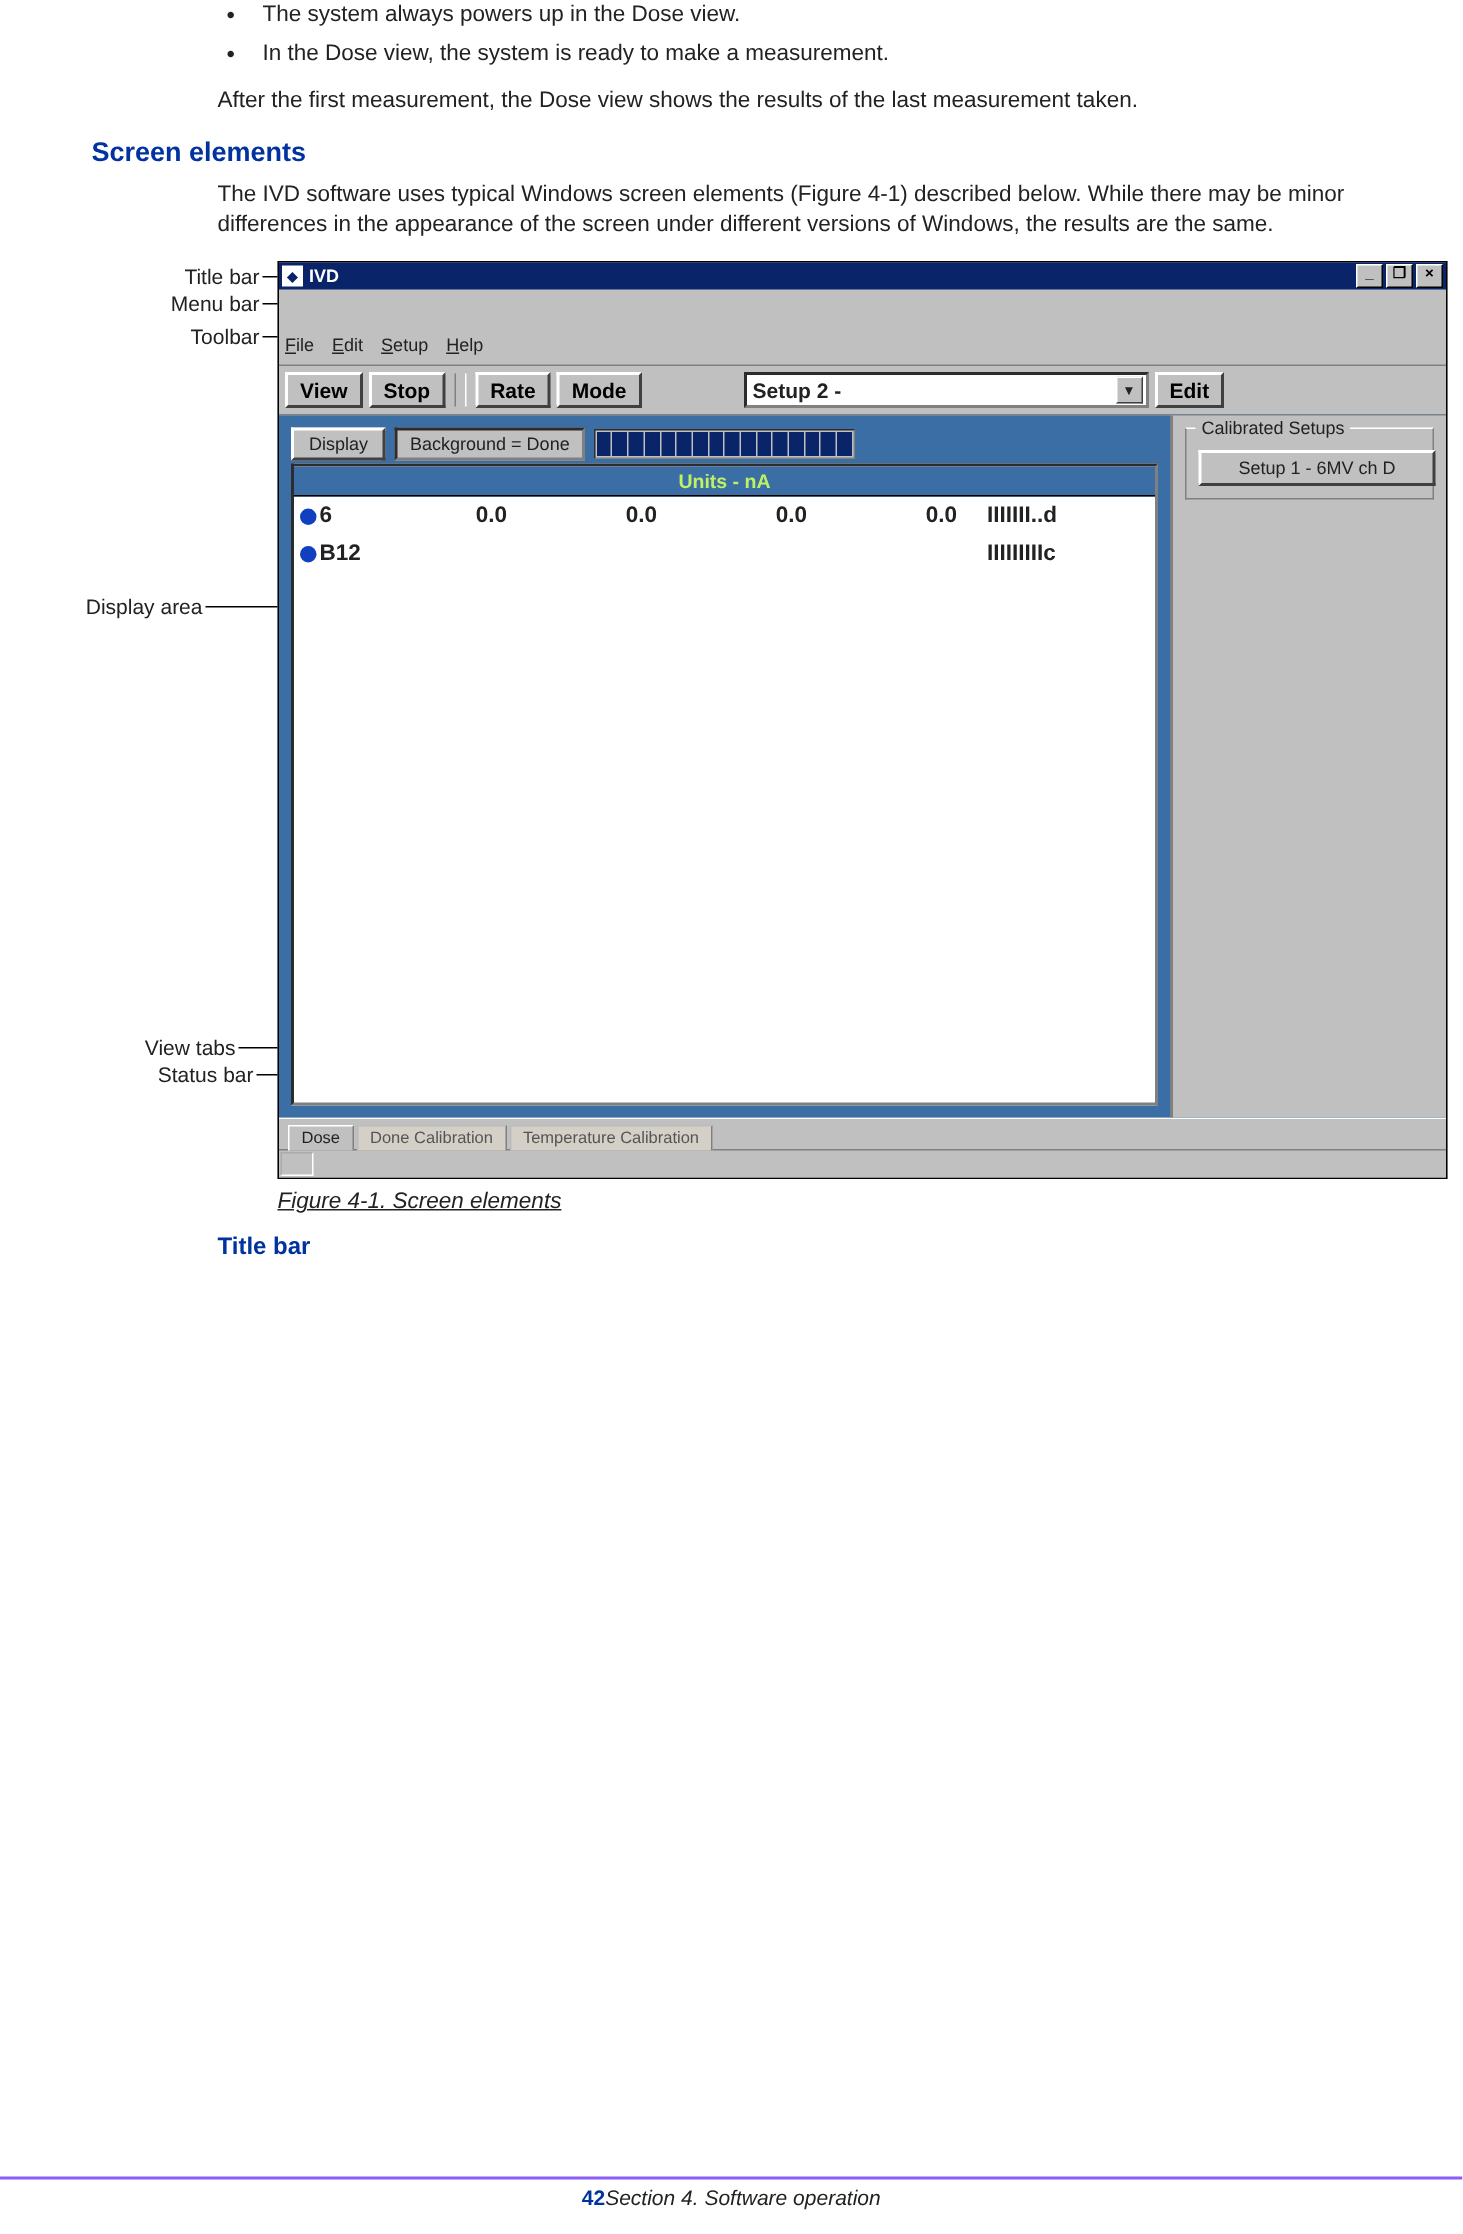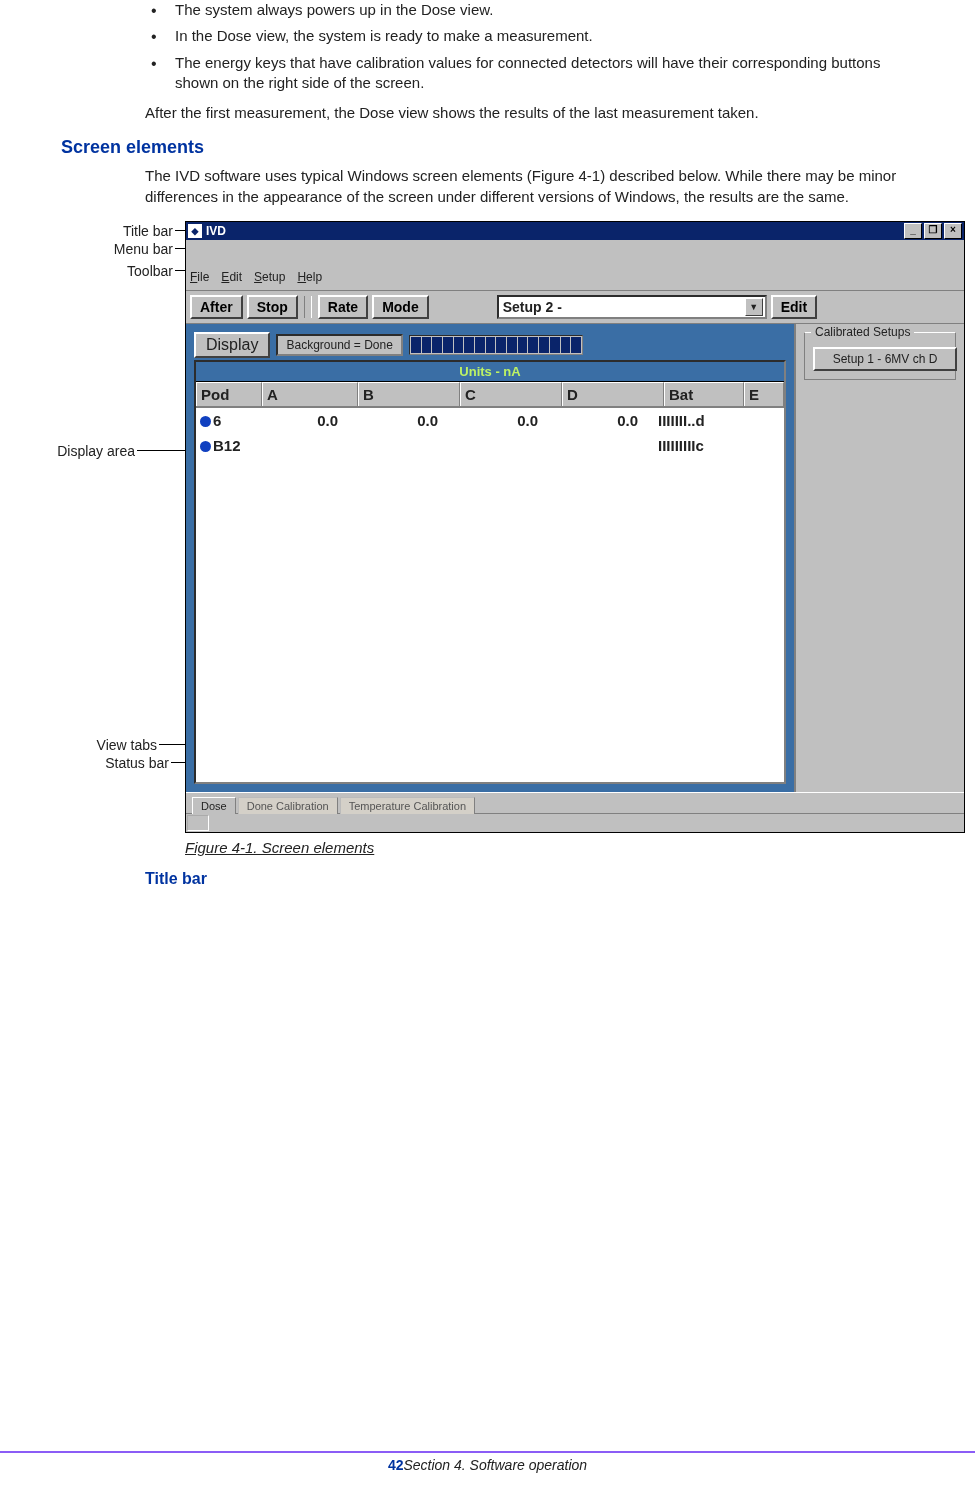--- a/index.html
+++ b/index.html
@@ -201,21 +201,21 @@
     display: flex;
     align-items: center;
     gap: 6px;
     margin-bottom: 2px;
   }
   .pill {
     background: #c0c0c0;
     border: 2px solid;
     border-color: #fff #404040 #404040 #fff;
     padding: 2px 10px;
-    font-size: 16px;
+    font-size: 12px;
   }
   .inset-box {
     background: #c0c0c0;
     border: 2px inset #808080;
     padding: 2px 8px;
     font-size: 12px;
   }
   .progress {
     height: 16px;
     width: 170px;
@@ -376,21 +376,20 @@
   }
 </style>
 </head>
 <body>
 
 <div class="page-content">
   <div class="indent-block">
     <ul class="bullets">
       <li>The system always powers up in the Dose view.</li>
       <li>In the Dose view, the system is ready to make a measurement.</li>
-      <li>The energy keys that have calibration values for connected detectors will have their corresponding buttons shown on the right side of the screen.</li>
     </ul>
     <p>After the first measurement, the Dose view shows the results of the last measurement taken.</p>
     <h2 class="section-head">Screen elements</h2>
     <p>The IVD software uses typical Windows screen elements (Figure 4-1) described below. While there may be minor differences in the appearance of the screen under different versions of Windows, the results are the same.</p>
   </div>
 
   <div class="figure-wrap">
     <div class="callouts">
       <div class="callout" style="top:2px;">
           <span>Title bar</span>
@@ -427,21 +426,21 @@
         <span class="win-btn">❐</span>
         <span class="win-btn">×</span>
       </div>
       <div class="menubar">
         <span><u>F</u>ile</span>
         <span><u>E</u>dit</span>
         <span><u>S</u>etup</span>
         <span><u>H</u>elp</span>
       </div>
       <div class="toolbar">
-        <span class="btn3d">After</span>
+        <span class="btn3d">View</span>
         <span class="btn3d">Stop</span>
         <span class="tool-sep"></span>
         <span class="btn3d">Rate</span>
         <span class="btn3d">Mode</span>
         <span style="flex:0 0 60px;"></span>
         <span class="combo" style="width:260px;">
           <span>Setup 2 -</span>
           <span style="flex:1"></span>
           <span class="drop">▼</span>
         </span>
@@ -467,29 +466,20 @@
                 <span class="seg"></span>
               <span class="seg"></span>
                 <span class="seg"></span>
                 <span class="seg"></span>
                 <span class="seg"></span>
             </span>
           </div>
           <div class="grid-box">
             <div class="grid-header">
               <span>Units - nA</span>
-            </div>
-            <div class="grid-cols">
-              <div class="col-pod">Pod</div>
-              <div class="col-a" style="text-align:left;">A</div>
-              <div class="col-b" style="text-align:left;">B</div>
-              <div class="col-c" style="text-align:left;">C</div>
-              <div class="col-d" style="text-align:left;">D</div>
-              <div class="col-bat">Bat</div>
-              <div class="col-e">E</div>
             </div>
             <div class="grid-row">
               <div class="col-pod"><span class="pod-icon"></span><span>6</span></div>
               <div class="col-a">0.0</div>
               <div class="col-b">0.0</div>
               <div class="col-c">0.0</div>
               <div class="col-d">0.0</div>
               <div class="col-bat">IIIIIII..d</div>
               <div class="col-e"></div>
             </div>

